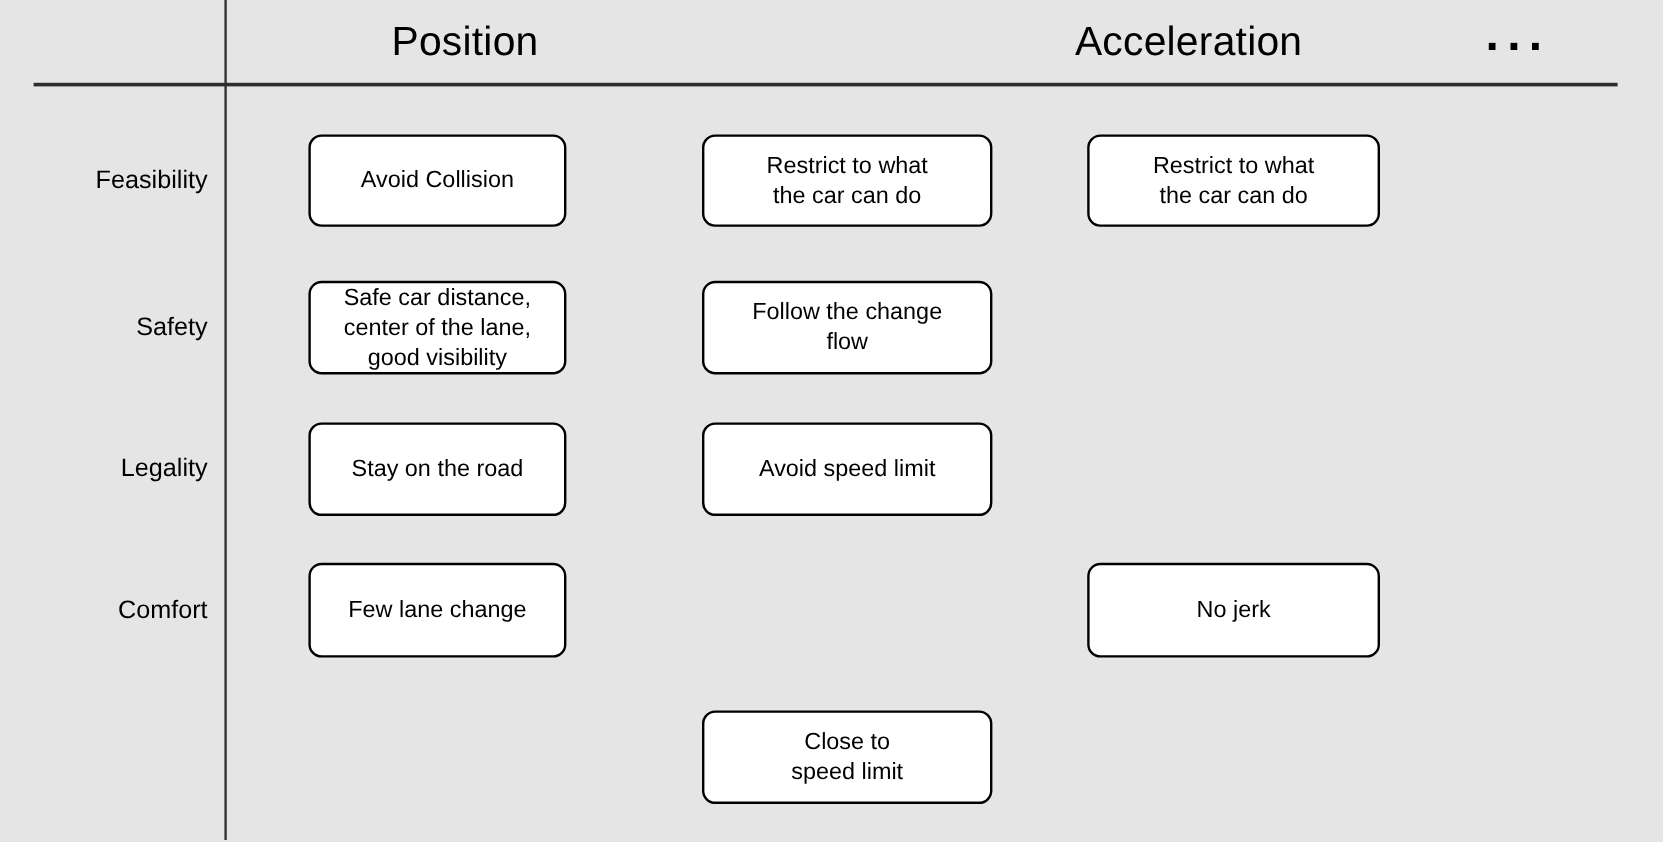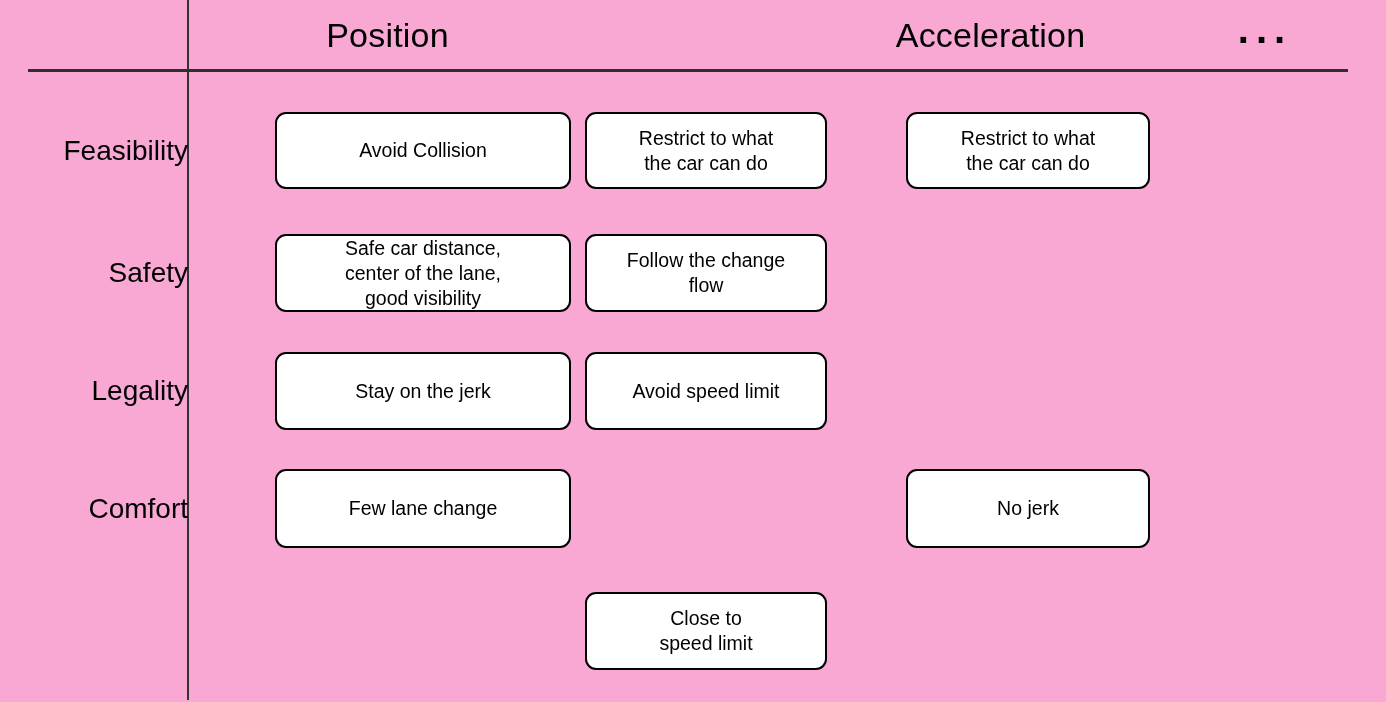--- a/index.html
+++ b/index.html
@@ -5,21 +5,21 @@
   * { margin: 0; padding: 0; box-sizing: border-box; }
   html, body { background: #ffffff; }
   body {
     font-family: "Liberation Sans", "DejaVu Sans", sans-serif;
     color: #000000;
   }
   .canvas {
     position: relative;
     width: 1386px;
     height: 702px;
-    background: #f9a8d4;
+    background: #e5e5e5;
     overflow: hidden;
   }
   
   .v-line {
     position: absolute;
     left: 187px; top: 0;
     width: 2px; height: 700px;
     background: #333333;
   }
   .h-line {
@@ -44,44 +44,44 @@
     left: 1180px; width: 170px;
     top: 0px; height: 52px;
     align-items: flex-end;
     font-size: 40px; font-weight: 900;
     letter-spacing: 7px;
     line-height: 46px;
   }
   
   .row-label {
     position: absolute;
-    left: 16px; width: 172px;
+    left: 1px; width: 172px;
     display: flex; align-items: center; justify-content: flex-end;
-    font-size: 28px;
+    font-size: 21px;
     color: #000000;
     padding-left: 28px;
   }
   
   .box {
     position: absolute;
     border: 2px solid #000000;
     border-radius: 11px;
     background: #ffffff;
     display: flex; align-items: center; justify-content: center;
     text-align: center;
     padding: 2px 8px;
   }
   .box-text {
     font-size: 19.5px;
     line-height: 25px;
     white-space: pre-line;
     color: #000000;
   }
   
-  .c1 { left: 275px; width: 296px; }
+  .c1 { left: 257px; width: 215px; }
   .c2 { left: 585px; width: 242px; }
   .c3 { left: 906px; width: 244px; }
   
   .r1 { top: 112px; height: 77px; }
   .r2 { top: 234px; height: 78px; }
   .r3 { top: 352px; height: 78px; }
   .r4 { top: 469px; height: 79px; }
   .r5 { top: 592px; height: 78px; }
 </style>
 </head>
@@ -117,21 +117,21 @@
     <span class="box-text">Safe car distance,
 center of the lane,
 good visibility</span>
   </div>
   <div class="box c2 r2">
     <span class="box-text">Follow the change
 flow</span>
   </div>
 
   <div class="box c1 r3">
-    <span class="box-text">Stay on the jerk</span>
+    <span class="box-text">Stay on the road</span>
   </div>
   <div class="box c2 r3">
     <span class="box-text">Avoid speed limit</span>
   </div>
 
   <div class="box c1 r4">
     <span class="box-text">Few lane change</span>
   </div>
   <div class="box c3 r4">
     <span class="box-text">No jerk</span>

